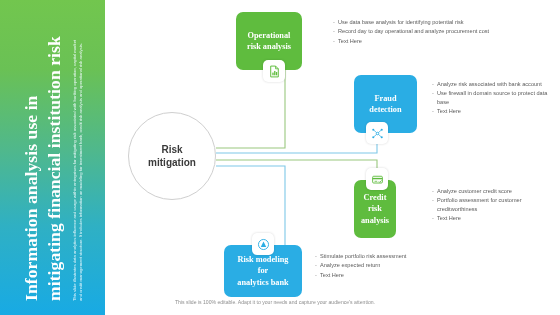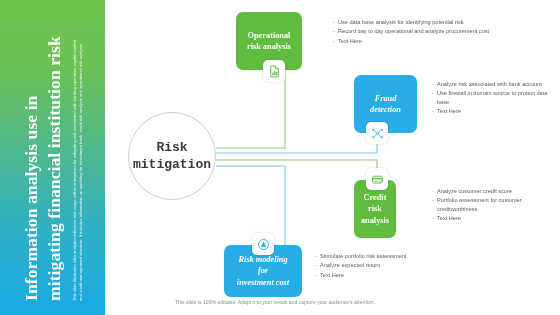--- a/index.html
+++ b/index.html
@@ -98,23 +98,23 @@
     border: 1.1px solid #cfcfcf;
     background: #ffffff;
     display: flex;
     align-items: center;
     justify-content: center;
     text-align: center;
     box-sizing: border-box;
     z-index: 5;
   }
   .center-circle-label {
-    font-family: Liberation Mono, monospace;
+    font-family: Liberation Sans, sans-serif;
     font-weight: bold;
-    font-size: 13px;
+    font-size: 10px;
     line-height: 1.32;
     color: #3a3a3a;
     white-space: pre-line;
   }
 
   
   .node {
     position: absolute;
     border-radius: 7px;
     display: flex;
@@ -127,21 +127,21 @@
   .node-label {
     font-family: "Liberation Serif", serif;
     font-weight: bold;
     font-size: 8.3px;
     line-height: 1.35;
     color: #ffffff;
     white-space: pre-line;
     padding: 0 4px;
   }
   .node.green { background: #5fbc3e; }
-  .node.blue  { background: #2aade4; font-style: italic; }
+  .node.blue  { background: #2aade4; }
 
   
   .icon-badge {
     position: absolute;
     width: 22px;
     height: 22px;
     border-radius: 5px;
     background: #ffffff;
     box-shadow: 0 0 2.5px rgba(0,0,0,0.16);
     display: flex;
@@ -295,21 +295,21 @@
       </div>
       <div class="bullet-row">
         <span class="bullet-dash">-</span>
         <span class="bullet-text">Text Here</span>
       </div>
     </div>
 
     <div class="node blue" style="left:119px; top:245px; width:78px; height:52px;">
       <span class="node-label">Risk modeling
 for
-investment cost</span>
+analytics bank</span>
     </div>
     <div class="icon-badge" style="left:147px; top:233px;">
       <svg width="13" height="13" viewBox="0 0 24 24">
         <circle cx="12" cy="12" r="9.3" fill="none" stroke="#2aade4" stroke-width="1.7"></circle>
         <path d="M12 6.3l5 10.4h-10z" fill="#2aade4"></path>
       </svg>
     </div>
     <div class="bullets" style="left:210px; top:252px; width:180px;">
       <div class="bullet-row">
         <span class="bullet-dash">-</span>

